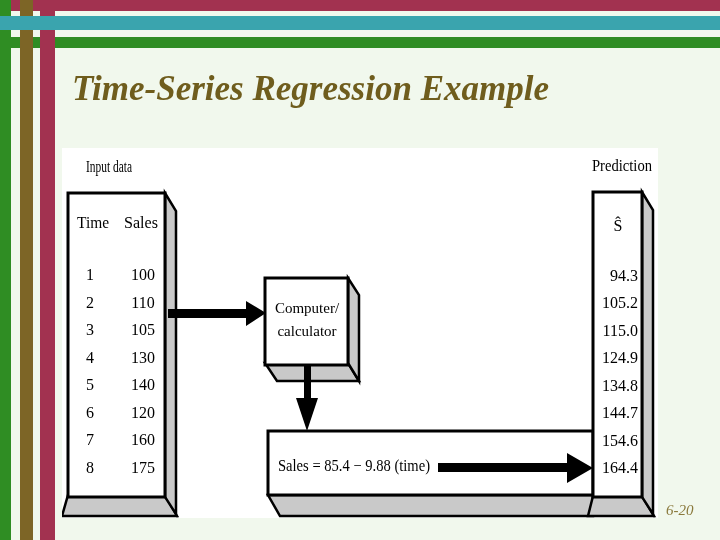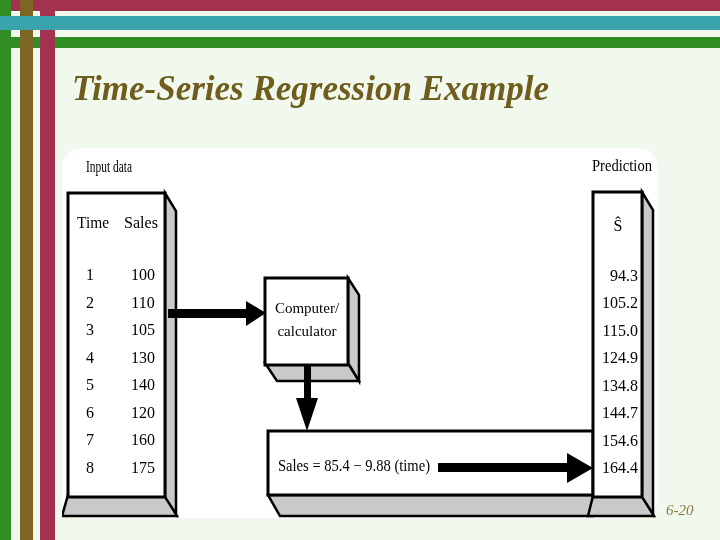--- a/index.html
+++ b/index.html
@@ -19,21 +19,20 @@
   
   .title{
     position:absolute;left:72px;top:71px;margin:0;
     font-size:35px;font-weight:bold;color:#6f5d1d;line-height:1;
     letter-spacing:0px;white-space:nowrap;font-style:italic;
   }
   
   .panel{
     position:absolute;left:62px;top:148px;width:596px;height:370px;
     background:#ffffff;
-    border-radius:20px;
   }
   .panel svg{display:block;}
   svg text{
     font-family:"Liberation Serif","DejaVu Serif",serif;
     fill:#000000;
   }
   .t16{font-size:16px;}
   .t15{font-size:15px;}
   .shadow{fill:#c9c9c9;stroke:#000;stroke-width:2.5;stroke-linejoin:miter;}
   .face{fill:#ffffff;stroke:#000;stroke-width:3;}

